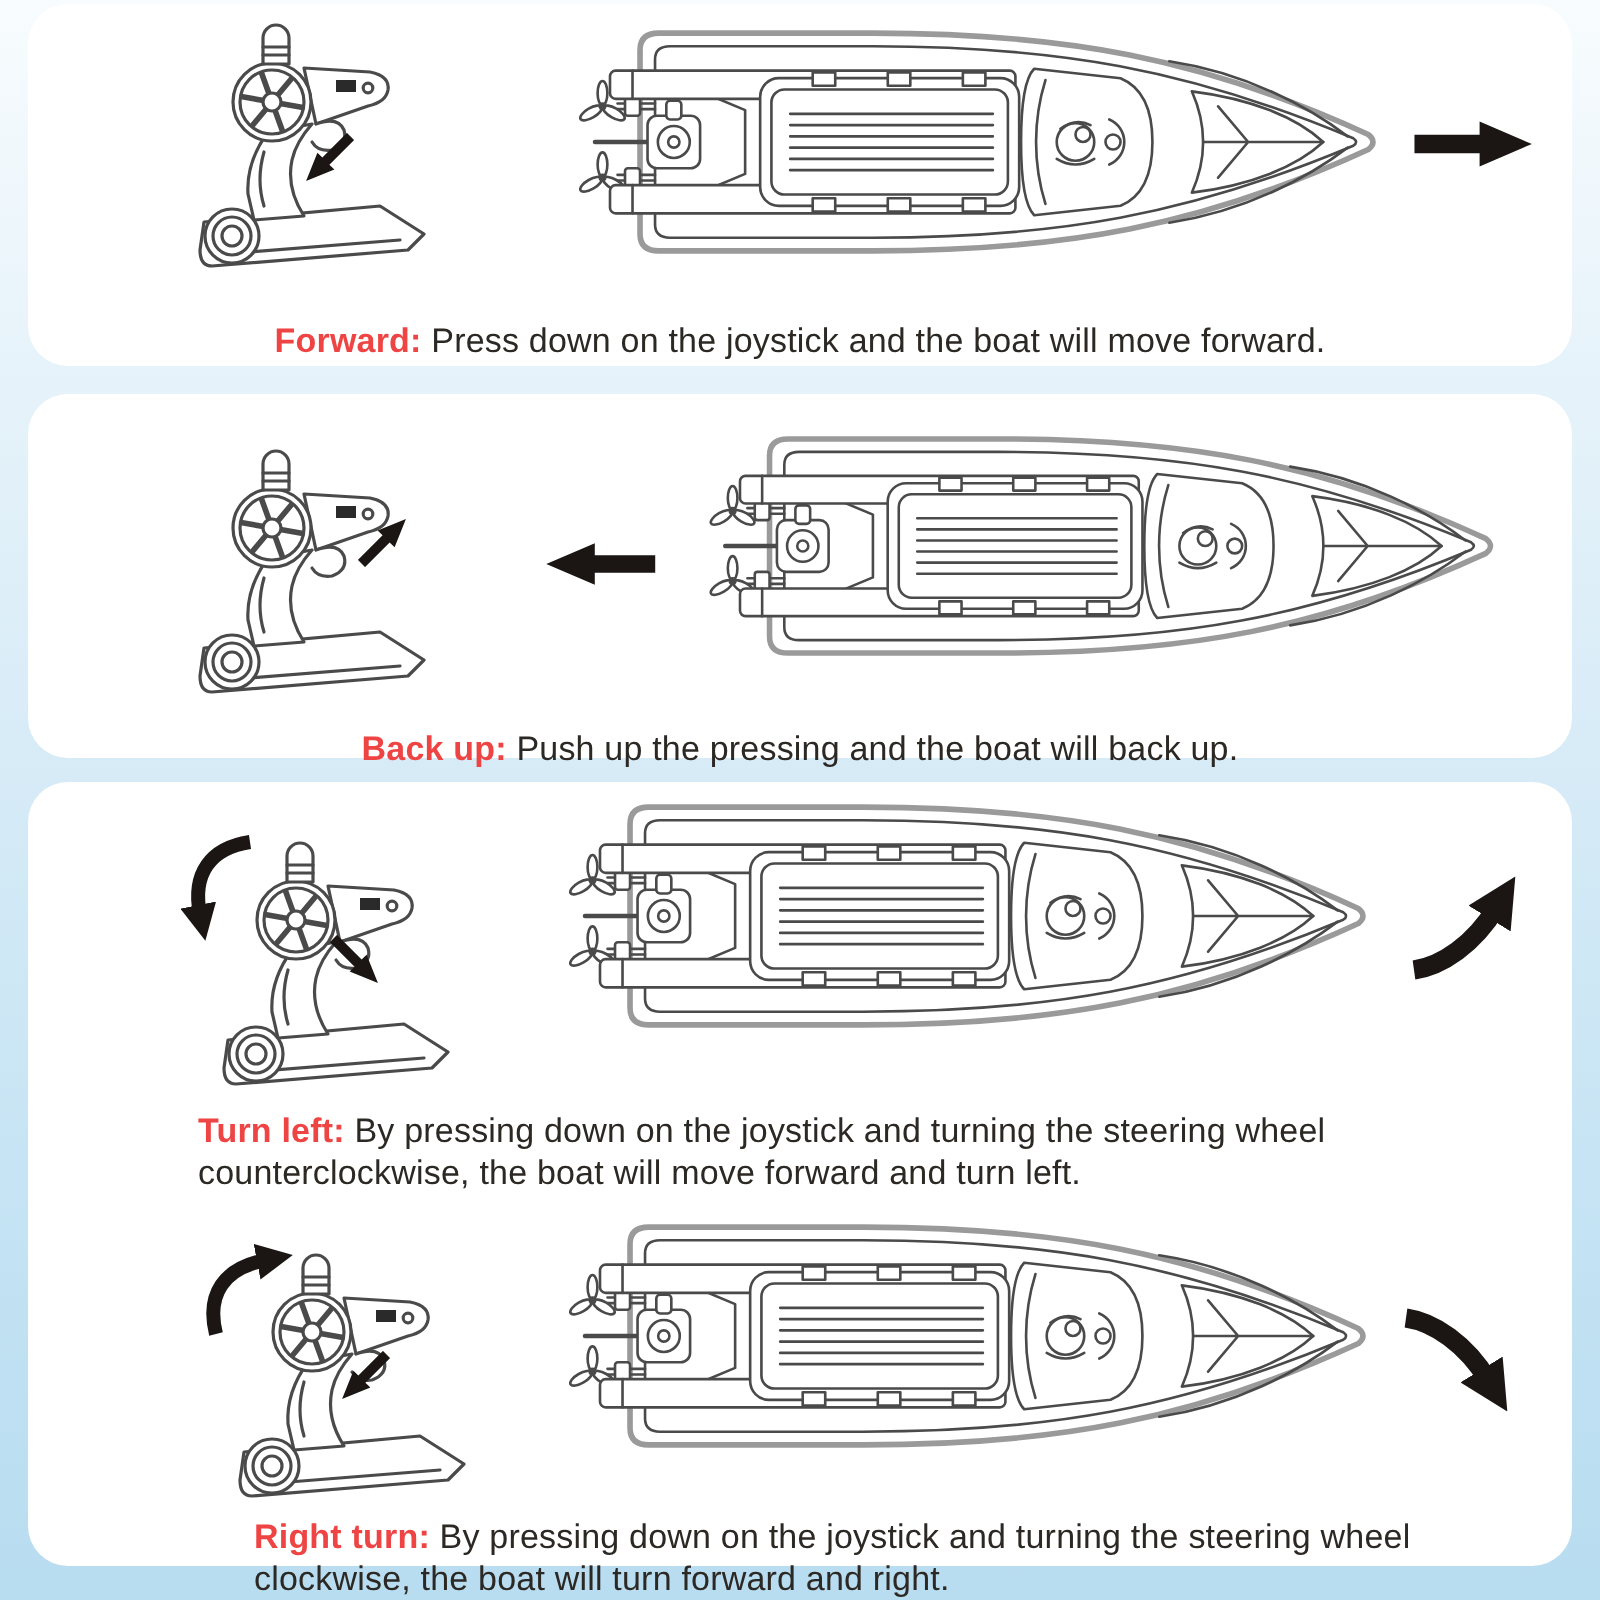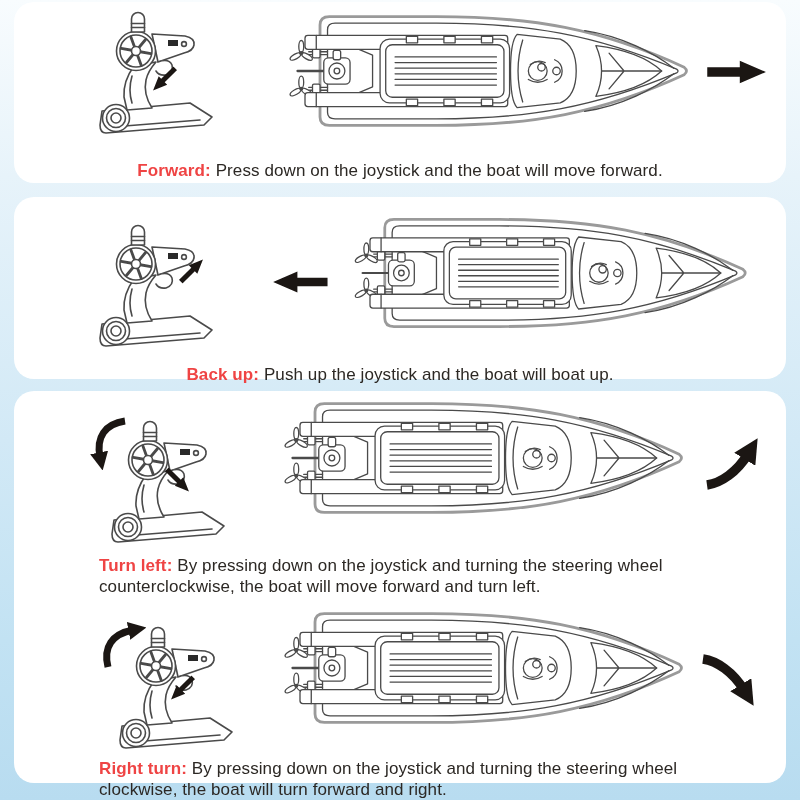--- a/index.html
+++ b/index.html
@@ -167,21 +167,21 @@
       <svg class="rotm45" width="32" height="15" viewBox="0 0 64 30" style="position:absolute;left:104px;top:44px;">
           <use href="#sym-arrow"></use>
         </svg>
     </div>
     <svg class="fig flipx" style="left:256px;top:72px;" width="60" height="26" viewBox="0 0 64 30">
         <use href="#sym-arrow"></use>
       </svg>
     <svg class="fig" style="left:328px;top:16px;" width="416" height="120" viewBox="0 0 430 130">
         <use href="#sym-boat"></use>
       </svg>
-    <p class="caption" style="top:150px;"><b>Back up:</b> <span>Push up the joystick and the boat will boat up.</span></p>
+    <p class="caption" style="top:150px;"><b>Back up:</b> <span>Push up the pressing and the boat will back up.</span></p>
   </section>
 
   <section class="panel" id="panel-turnleft">
     <div class="fig" style="left:70px;top:24px;">
       <svg width="38" height="44" viewBox="0 0 38 44" style="position:absolute;left:8px;top:2px;">
         <path d="M33,4 C13,7 4,20 8,40" fill="none" stroke="#1b1613" stroke-width="7" marker-end="url(#ah)"></path>
       </svg>
       <svg width="150" height="140">
           <use href="#sym-controller"></use>
         </svg>
@@ -209,16 +209,16 @@
       <svg class="rot135" width="32" height="15" viewBox="0 0 64 30" style="position:absolute;left:74px;top:60px;">
           <use href="#sym-arrow"></use>
         </svg>
     </div>
     <svg class="fig" style="left:258px;top:10px;" width="422" height="122" viewBox="0 0 430 130">
         <use href="#sym-boat"></use>
       </svg>
     <svg class="fig" style="left:686px;top:58px;" width="52" height="48" viewBox="0 0 52 48">
       <path d="M3,4 C17,6 33,17 44,35" fill="none" stroke="#1b1613" stroke-width="9.5" marker-end="url(#ah)"></path>
     </svg>
-    <p class="caption two" style="top:144px;"><b>Right turn:</b> <span>By pressing down on the joystick and turning the steering wheel clockwise, the boat will turn forward and right.</span></p>
+    <p class="caption two" style="top:144px;margin-left:28px;"><b>Right turn:</b> <span>By pressing down on the joystick and turning the steering wheel clockwise, the boat will turn forward and right.</span></p>
   </section>
 
 </div>
 
 </body></html>

